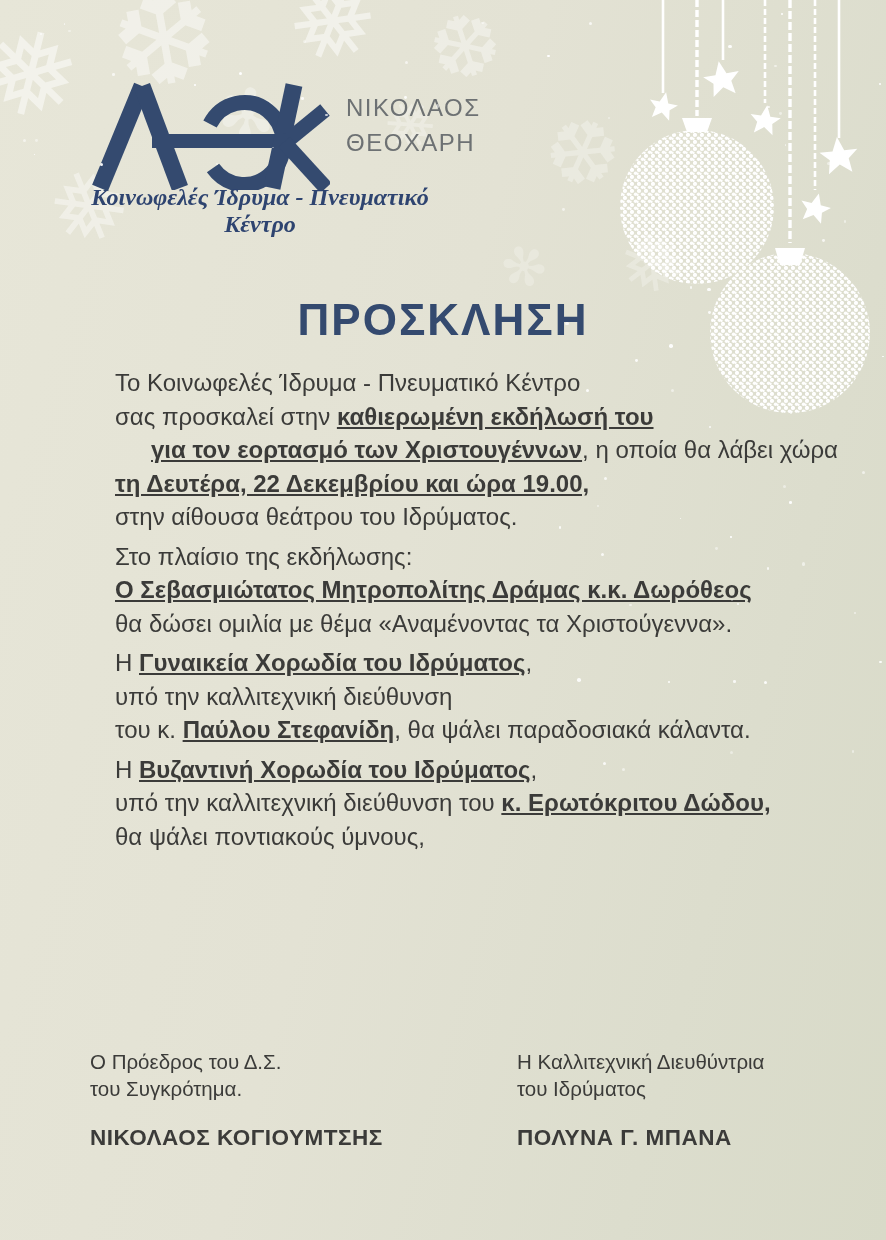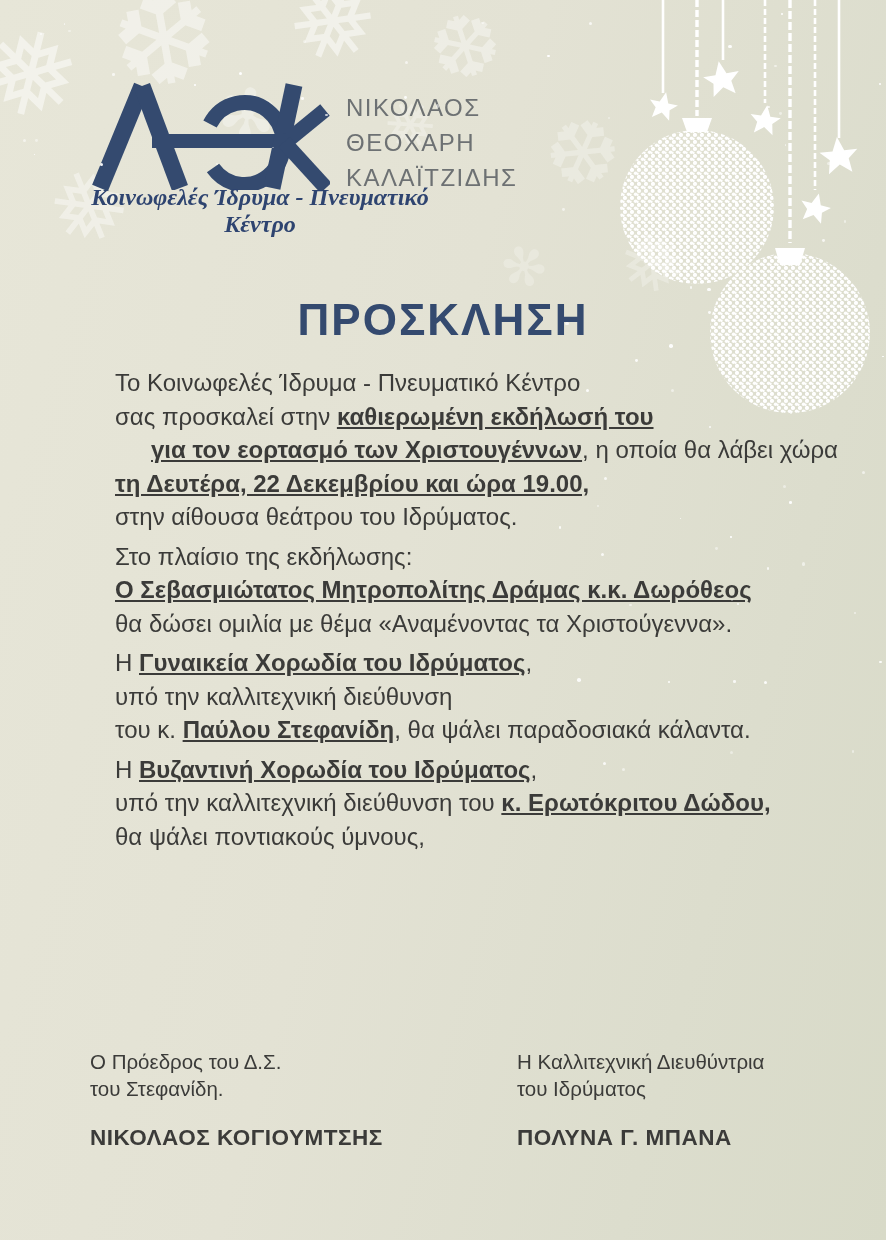--- a/index.html
+++ b/index.html
@@ -113,21 +113,20 @@
       <path d="M122,59 L186,59" stroke-width="14"></path>
       <path d="M202,3 L180,106" stroke-width="17"></path>
       <path d="M233,28 L189,64" stroke-width="15"></path>
       <path d="M192,60 L234,106" stroke-width="15"></path>
     </g>
   </svg>
 
   <div class="logo-name">
     <div>ΝΙΚΟΛΑΟΣ</div>
     <div>ΘΕΟΧΑΡΗ</div>
-    <div>ΚΑΛΑΪΤΖΙΔΗΣ</div>
   </div>
 
   <div class="tagline">Κοινωφελές Ίδρυμα - Πνευματικό Κέντρο</div>
 
   <div class="title">ΠΡΟΣΚΛΗΣΗ</div>
 
   <div class="body-text" id="body-text">
       <p>
         <span style="display: block;"><span>Το Κοινωφελές Ίδρυμα - Πνευματικό Κέντρο</span></span>
         <span style="display: block;"><span>σας προσκαλεί στην </span><b>καθιερωμένη εκδήλωσή του</b></span>
@@ -147,21 +146,21 @@
       </p>
       <p>
         <span style="display: block;"><span>Η </span><b>Βυζαντινή Χορωδία του Ιδρύματος</b><span>,</span></span>
         <span style="display: block;"><span>υπό την καλλιτεχνική διεύθυνση του </span><b>κ. Ερωτόκριτου Δώδου,</b></span>
         <span style="display: block;"><span>θα ψάλει ποντιακούς ύμνους,</span></span>
       </p>
     </div>
 
   <div class="sig sig-left">
     <div class="role">Ο Πρόεδρος του Δ.Σ.</div>
-    <div class="role">του Στεφανίδη.</div>
+    <div class="role">του Συγκρότημα.</div>
     <div class="name">ΝΙΚΟΛΑΟΣ ΚΟΓΙΟΥΜΤΣΗΣ</div>
   </div>
   <div class="sig sig-right">
     <div class="role">Η Καλλιτεχνική Διευθύντρια</div>
     <div class="role">του Ιδρύματος</div>
     <div class="name">ΠΟΛΥΝΑ Γ. ΜΠΑΝΑ</div>
   </div>
 
 <span class="speck" style="left: 667.2px; top: 620.5px; width: 2.5px; height: 2.5px; opacity: 0.49;"></span>
     <span class="speck" style="left: 629.4px; top: 604.2px; width: 2.2px; height: 2.2px; opacity: 0.55;"></span>

